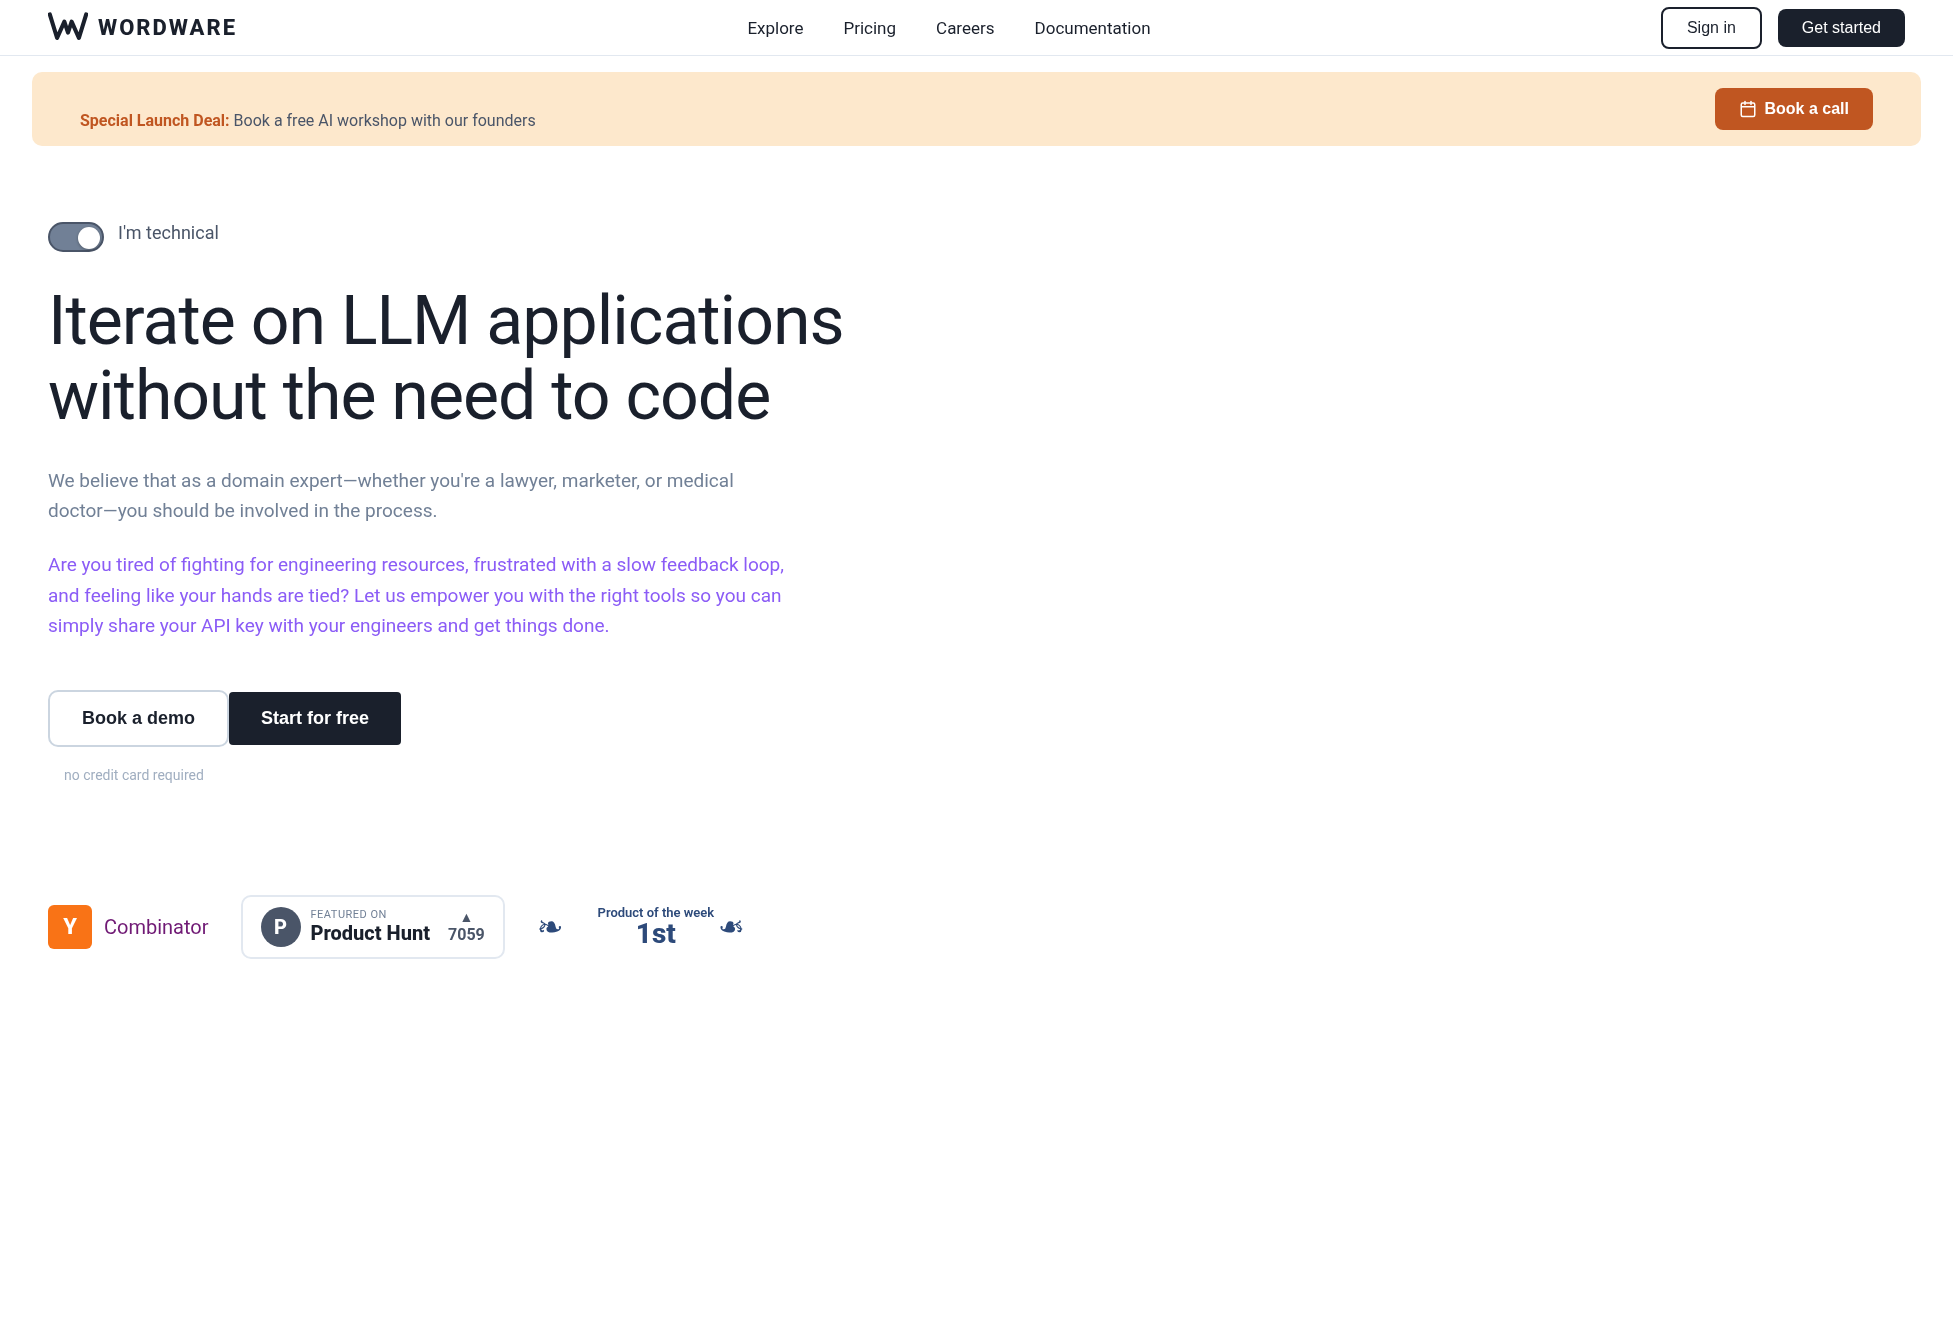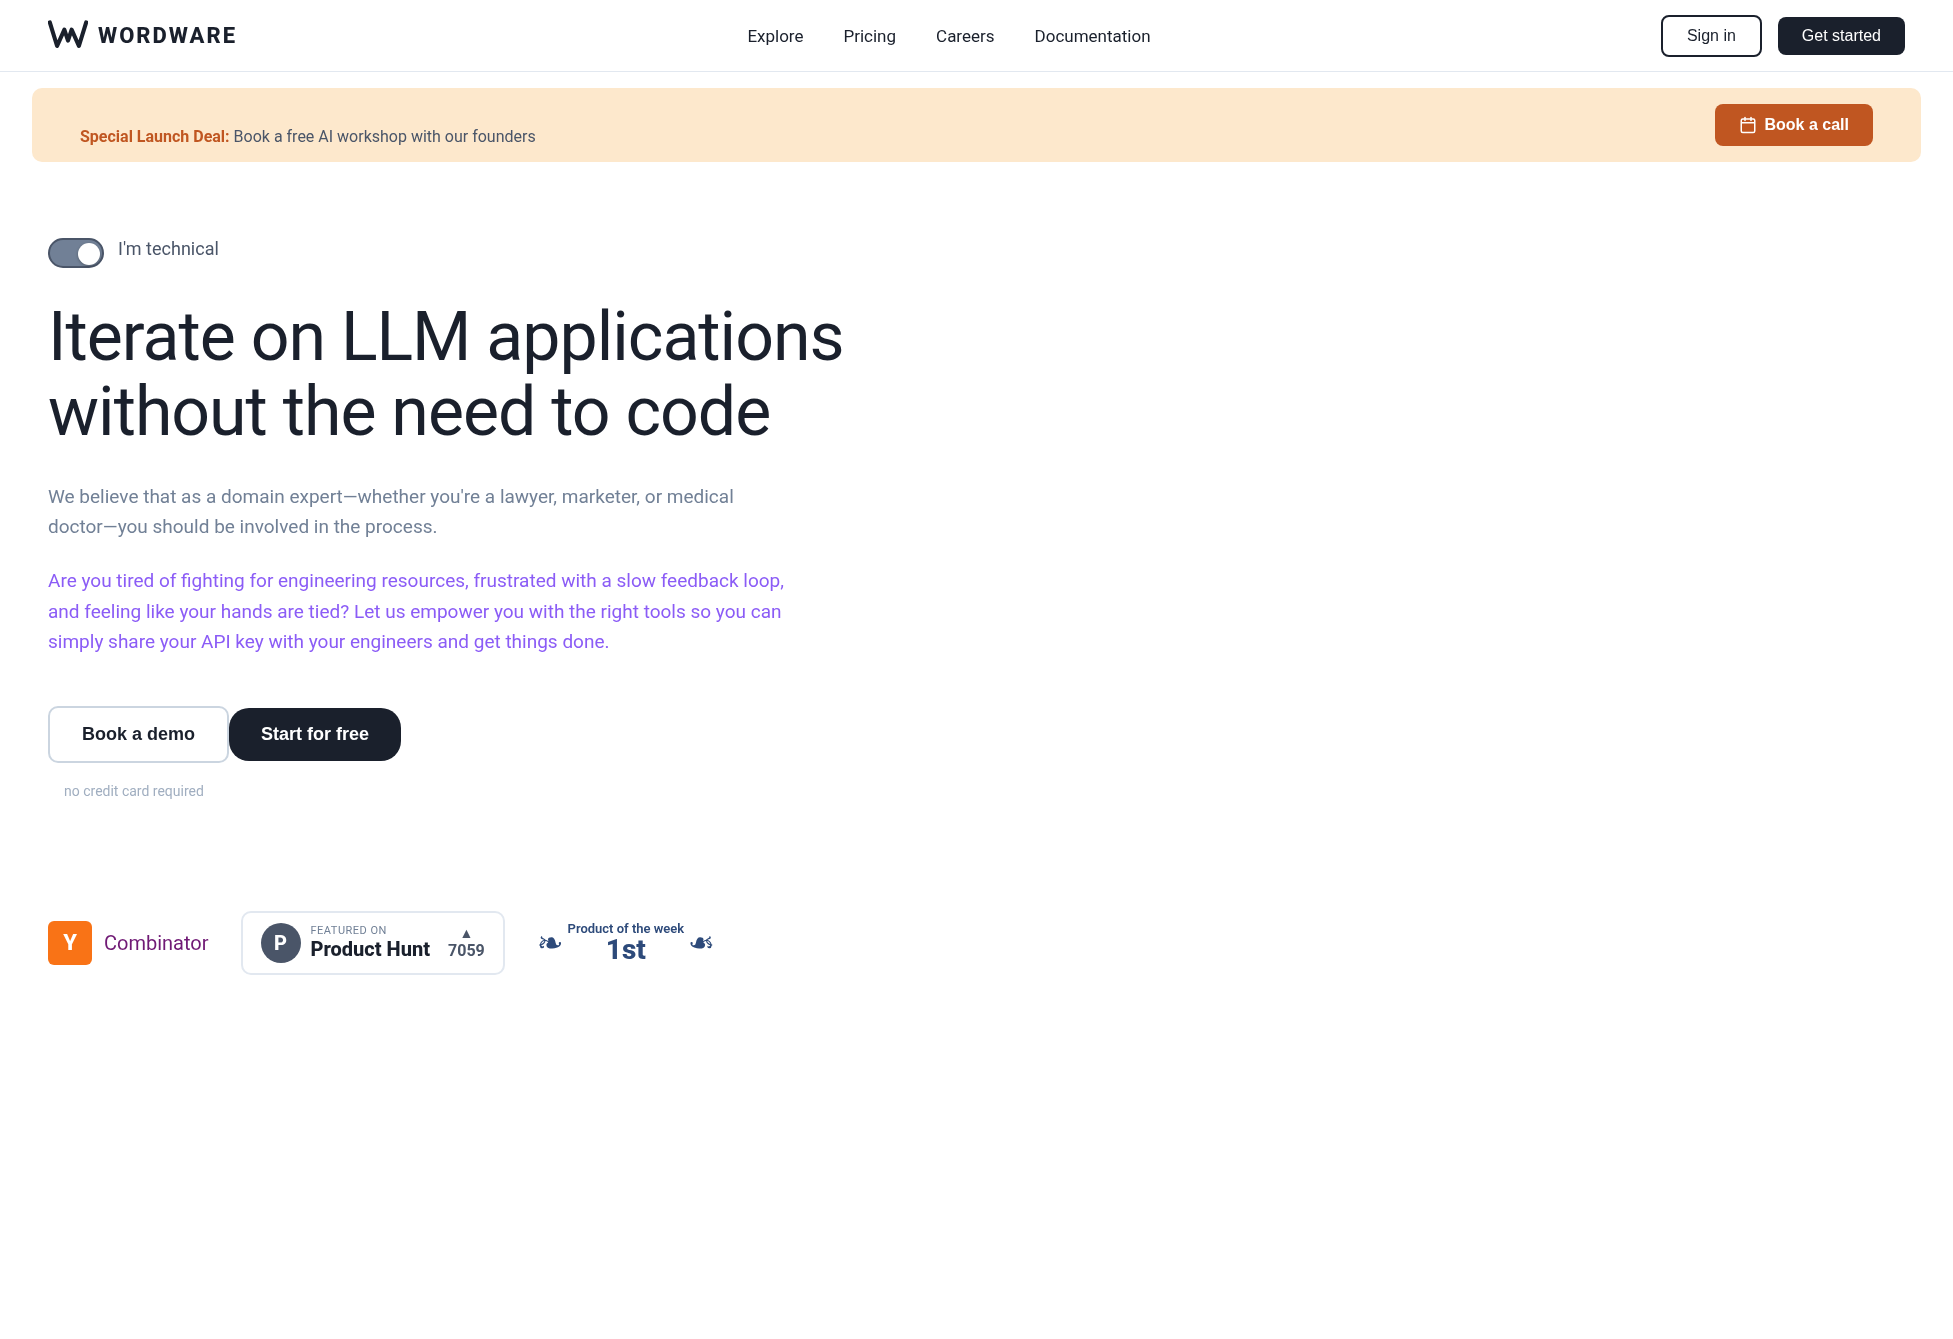--- a/index.html
+++ b/index.html
@@ -14,21 +14,21 @@
       color: #1a202c;
       min-height: 100vh;
     }
 
     
     .navbar {
       display: flex;
       align-items: center;
       justify-content: space-between;
       padding: 0 48px;
-      height: 72px;
+      height: 56px;
       border-bottom: 1px solid #e2e8f0;
       background: #ffffff;
     }
 
     .navbar-logo {
       display: flex;
       align-items: center;
       gap: 10px;
       text-decoration: none;
     }
@@ -223,21 +223,21 @@
       background: #ffffff;
       font-size: 18px;
       font-weight: 600;
       color: #1a202c;
       cursor: pointer;
     }
 
     .btn-start-free {
       padding: 16px 32px;
       border: none;
-      border-radius: 20px;
+      border-radius: 4px;
       background: #1a202c;
       font-size: 18px;
       font-weight: 600;
       color: #ffffff;
       cursor: pointer;
     }
 
     .no-credit-card {
       font-size: 14px;
       color: #a0aec0;
@@ -351,20 +351,21 @@
 
     .potw-laurel {
       font-size: 32px;
       color: #2d4a7a;
     }
 
     .potw-info {
       display: flex;
       flex-direction: column;
       align-items: center;
+      margin-left: 30px;
     }
 
     .potw-label {
       font-size: 13px;
       font-weight: 600;
       color: #2d4a7a;
     }
 
     .potw-rank {
       font-size: 28px;

